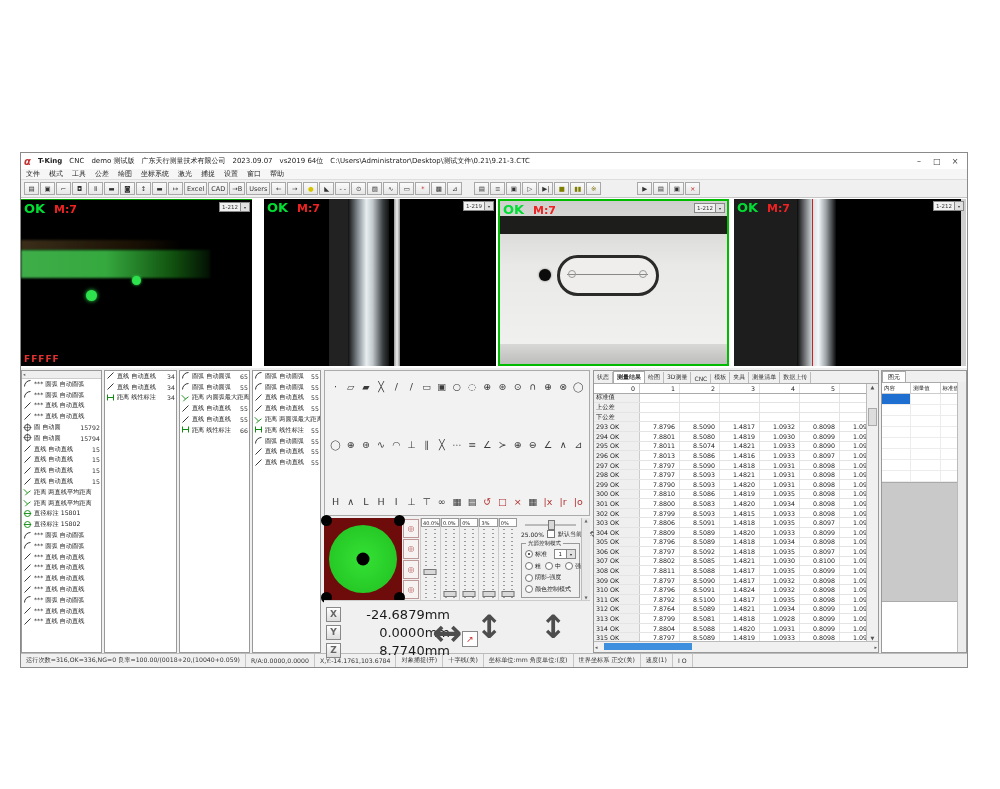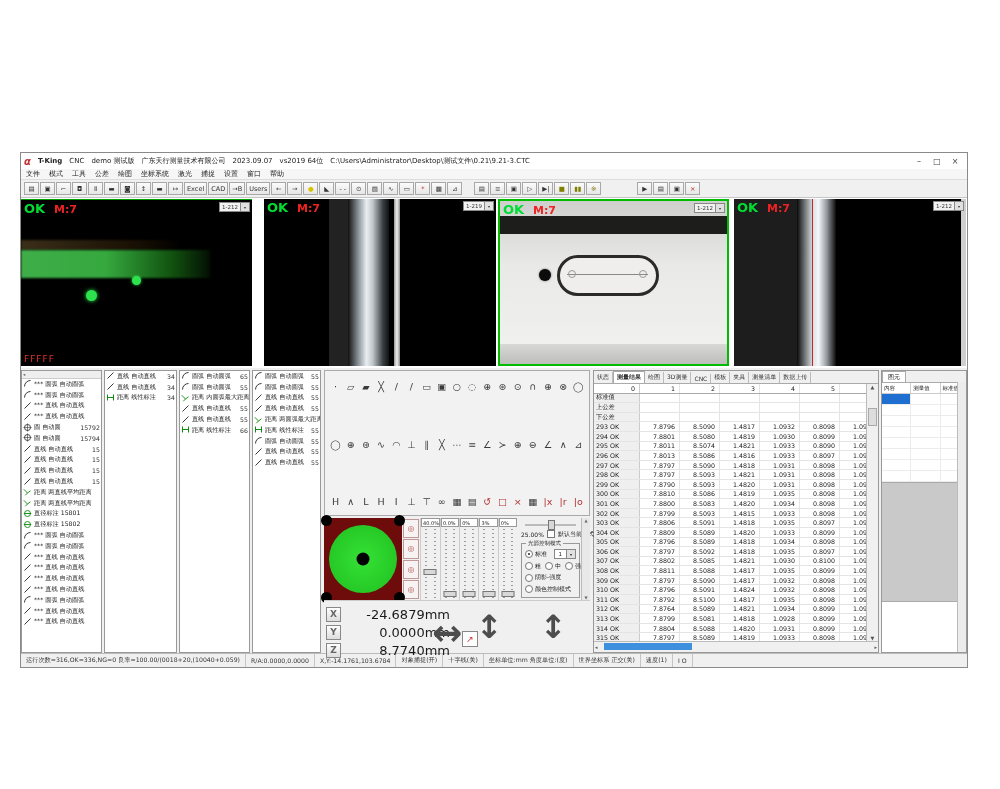--- a/index.html
+++ b/index.html
@@ -24,21 +24,21 @@
   .campanel.selected{border:2px solid #00bb00;}
   .ok{position:absolute;top:1px;left:3px;color:#00dd33;font-size:13px;font-weight:bold;z-index:6;}
   .mode{position:absolute;top:3px;left:33px;color:#ee2222;font-size:11px;font-weight:bold;z-index:6;}
   .camtag{position:absolute;top:2px;right:2px;z-index:6;display:flex;background:#f2f2f2;border:1px solid #888;font-size:5.5px;align-items:center;color:#333;}
   .camtag .lbl{padding:0 2px;}
   .camtag .dd{width:8px;height:8px;border-left:1px solid #888;background:#e0e0e0;display:flex;align-items:center;justify-content:center;font-size:4px;}
   .scene1 .dust{position:absolute;left:0;right:30%;top:24%;height:6%;background:linear-gradient(90deg,#4a3a20,#201505 70%,transparent);filter:blur(1px);opacity:.8;}
   .scene1 .band{position:absolute;left:0;right:18%;top:30%;height:17%;background:linear-gradient(90deg,#3fae49,#35a83e 45%,#11520f 80%,#031003);filter:blur(1px);}
   .scene1 .gdot1{position:absolute;left:28%;top:54%;width:11px;height:11px;border-radius:50%;background:#2ee24e;box-shadow:0 0 4px #2ee24e;}
   .scene1 .gdot2{position:absolute;left:48%;top:46%;width:9px;height:9px;border-radius:50%;background:#2ee24e;box-shadow:0 0 3px #2ee24e;}
-  .scene1 .fff{position:absolute;left:3px;bottom:2px;color:#e03030;font-size:9px;letter-spacing:1px;font-weight:normal;}
+  .scene1 .fff{position:absolute;left:3px;bottom:2px;color:#e03030;font-size:9px;letter-spacing:1px;font-weight:bold;}
   .scene2 .dk{position:absolute;left:28%;width:8%;top:0;bottom:0;background:#222;}
   .scene2 .mcol{position:absolute;left:36%;width:18%;top:0;bottom:0;background:linear-gradient(90deg,#111,#8a9298 25%,#e8eef0 45%,#c2c9cd 60%,#3a3f42 85%,#111);}
   .scene2 .wstrip{position:absolute;left:56%;width:2.5%;top:0;bottom:0;background:linear-gradient(90deg,#999,#f0f0f0,#888);}
   .scene3{background:linear-gradient(#cfcfcd,#e9e9e7 40%,#f2f2f0);}
   .scene3 .s3band{position:absolute;left:0;right:0;top:9%;height:11%;background:#1d1d1b;}
   .scene3 .s3slot{position:absolute;left:25%;top:33%;width:45%;height:25%;border:3px solid #2a2a28;border-radius:40px;background:#efeeec;box-sizing:border-box;}
   .scene3 .s3pin{position:absolute;left:8%;right:8%;top:48%;height:1px;background:#888;}
   .scene3 .s3loopl{position:absolute;left:9%;top:36%;width:6px;height:6px;border:1px solid #999;border-radius:50%;}
   .scene3 .s3loopr{position:absolute;right:9%;top:36%;width:6px;height:6px;border:1px solid #999;border-radius:50%;}
   .scene3 .s3hole{position:absolute;left:17%;top:42%;width:12px;height:12px;background:#0c0c0c;border-radius:50%;box-shadow:0 0 2px #555;}

